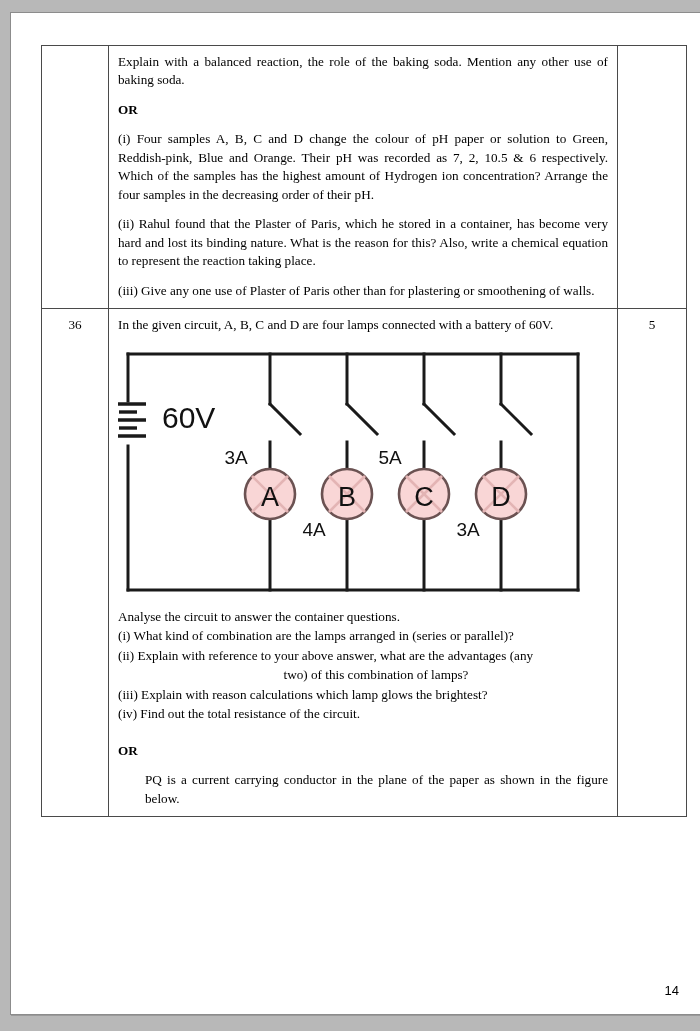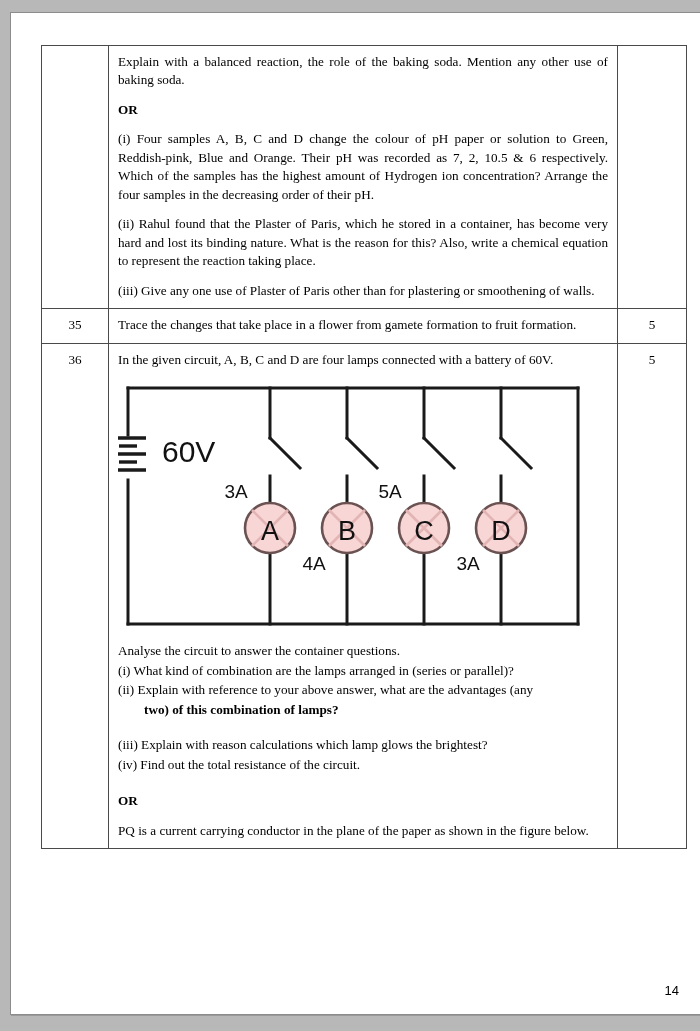--- a/index.html
+++ b/index.html
@@ -41,22 +41,22 @@
     line-height: 1.40;
   }
   .col-num { width: 48px; text-align: center; padding-top: 9px; }
   .col-body { width: 490px; }
   .col-marks { width: 50px; text-align: center; padding-top: 9px; }
 
   .para { margin: 0 0 11px 0; text-align: justify; }
   .para:last-child { margin-bottom: 0; }
   .or { margin: 0 0 11px 0; text-align: left; font-weight: bold; }
   .tight { text-align: left; margin: 0 0 1px 0; }
-  .indent-cont { padding-left: 26px; text-align: left; margin: 0 0 17px 0; font-weight: bold; }
-  .nowrapjust { text-align: justify; }
+  .indent-cont { padding-left: 26px; text-align: center; margin: 0 0 1px 0; }
+  .nowrapjust { text-align: justify; margin-left: 27px; }
 
   .qlist { margin: 10px 0 0 0; }
 
   
   .figure {
     position: relative;
     width: 470px;
     height: 252px;
     margin: 8px 0 10px 0;
   }
@@ -83,27 +83,20 @@
         <td class="col-body">
           <p class="para">Explain with a balanced reaction, the role of the baking soda. Mention any other use of baking soda.</p>
           <p class="or">OR</p>
           <p class="para">(i) Four samples A, B, C and D change the colour of pH paper or solution to Green, Reddish-pink, Blue and Orange.  Their pH was recorded as 7, 2, 10.5 &amp; 6 respectively. Which of the samples has the highest amount of Hydrogen ion concentration? Arrange the four samples in the decreasing order of their pH.</p>
           <p class="para">(ii) Rahul found that the Plaster of Paris, which he stored in a container, has become very hard and lost its binding nature.  What is the reason for this?  Also, write a chemical equation to represent the reaction taking place.</p>
           <p class="para">(iii) Give any one use of Plaster of Paris other than for plastering or smoothening of walls.</p>
         </td>
         <td class="col-marks"></td>
       </tr>
 
-      <tr>
-        <td class="col-num">35</td>
-        <td class="col-body">
-          <p class="para">Trace the changes that take place in a flower from gamete formation to fruit formation.</p>
-        </td>
-        <td class="col-marks">5</td>
-      </tr>
 
       <tr>
         <td class="col-num">36</td>
         <td class="col-body">
           <p class="para">In the given circuit, A, B, C and D are four lamps connected with a battery of 60V.</p>
 
           <div class="figure">
             <svg width="470" height="252" viewBox="0 0 470 252" xmlns="http://www.w3.org/2000/svg">
               <g stroke="#1a1a1a" stroke-width="3" fill="none" stroke-linecap="square">
 

